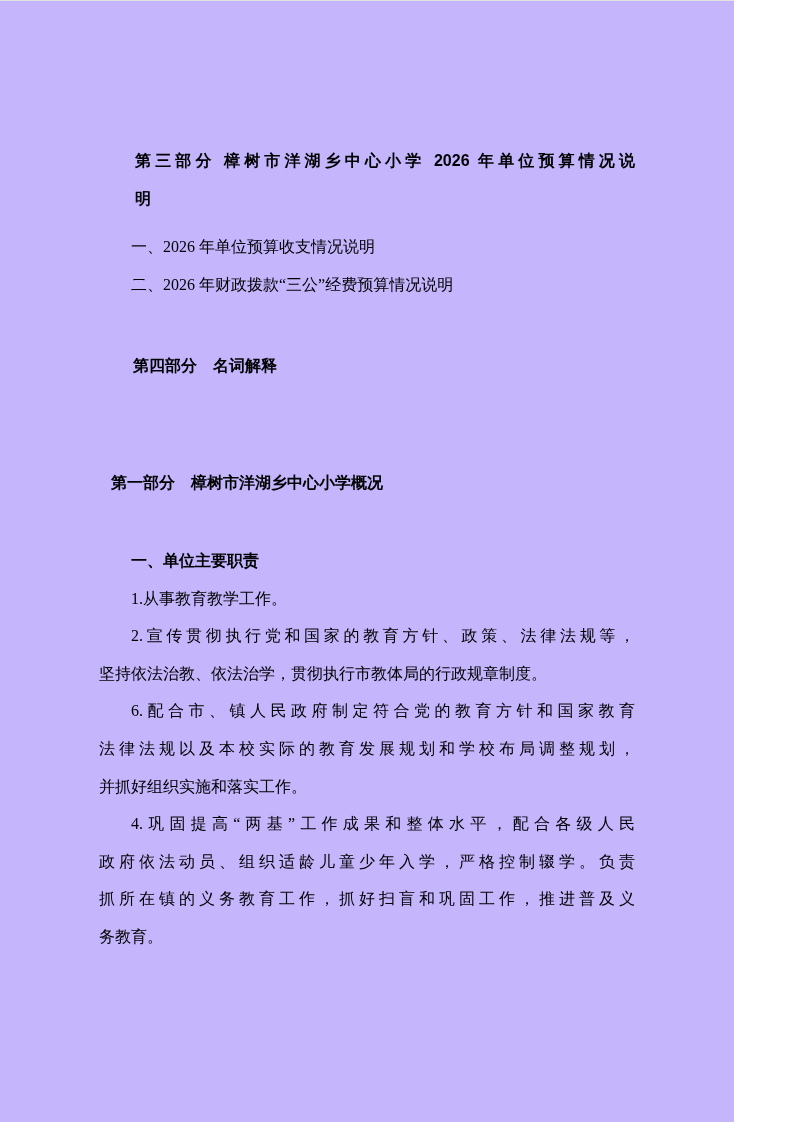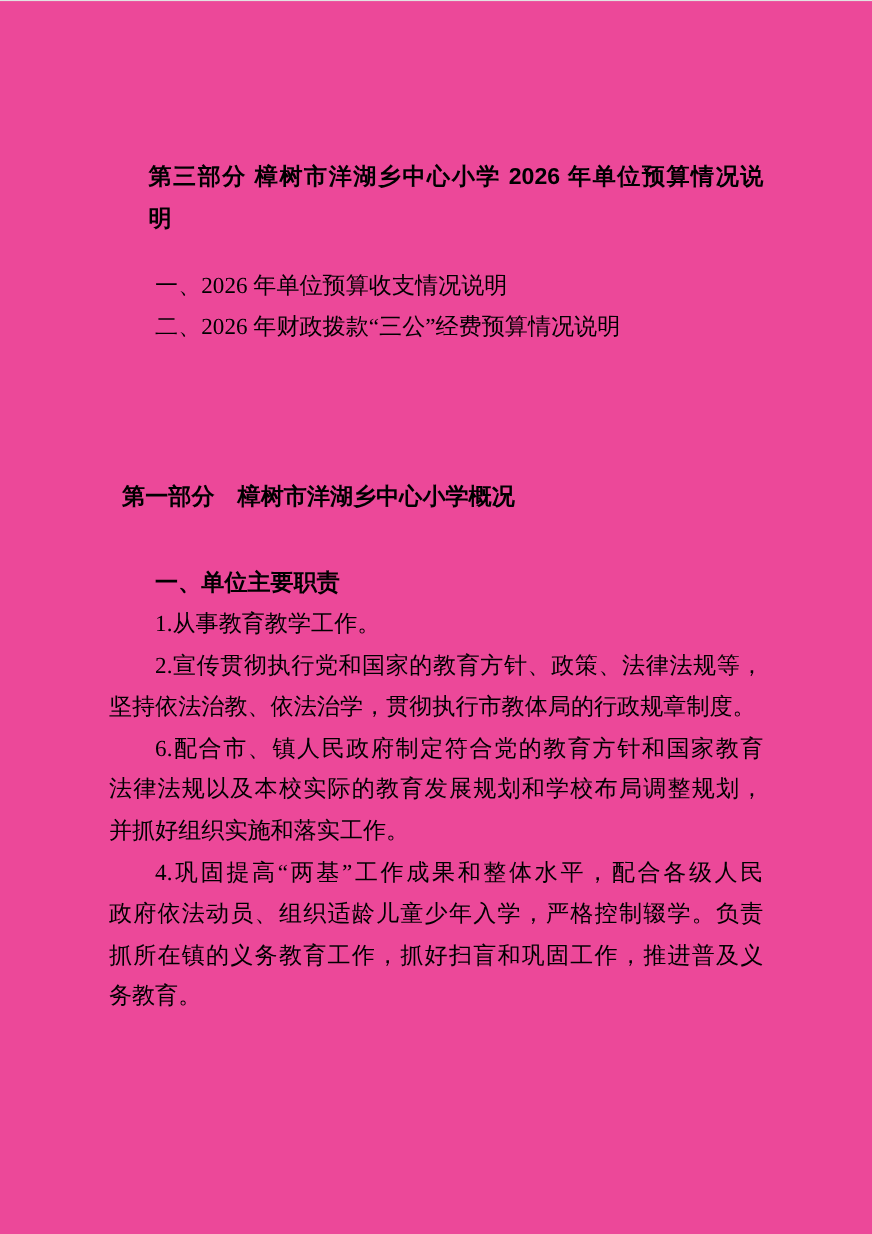--- a/index.html
+++ b/index.html
@@ -1,38 +1,38 @@
 <!DOCTYPE html>
 <html><head>
 <meta charset="utf-8">
 <style>
   html, body { margin: 0; padding: 0; background: #ffffff; }
   .page {
     position: relative;
-    width: 793px;
+    width: 734px;
     height: 1122px;
     box-sizing: border-box;
-    background: #ec4899;
+    background: #c4b5fd;
     color: #000000;
     padding: 141px 99px 0 99px;
     border-top: 1px solid #e2e2e2;
     overflow: hidden;
-    font-size: 21px;
+    font-size: 16px;
     line-height: 37.6px;
   }
   .heading {
     font-family: "Liberation Sans", "DejaVu Sans", sans-serif;
     font-weight: bold;
   }
   .body-text {
     font-family: "Liberation Serif", "DejaVu Serif", serif;
     font-weight: normal;
   }
   .part3 { margin-left: 36px; }
-  .toc-items { margin-top: 24px; }
+  .toc-items { margin-top: 11px; }
   .toc-item { text-indent: 2em; }
   .part4 { margin-left: 34px; margin-top: 6px; }
   .part1 { text-align: left; margin-top: 4px; padding-left: 12px; }
   .duties-title { margin-top: 3px; text-indent: 2em; }
   .blank { height: 37.6px; }
   
   .tline { text-align: justify; text-align-last: justify; }
   .tline.last { text-align-last: left; }
   .para .tline.first { text-indent: 2em; }
 </style>
@@ -46,20 +46,21 @@
       <div class="tline last">明</div>
     </div>
 
   <div class="body-text toc-items">
     <div class="toc-item">一、2026 年单位预算收支情况说明</div>
     <div class="toc-item">二、2026 年财政拨款“三公”经费预算情况说明</div>
   </div>
 
   <div class="blank"></div>
 
+  <div class="heading part4">第四部分　名词解释</div>
 
   <div class="blank"></div>
   <div class="blank"></div>
 
   <div class="heading part1">第一部分　樟树市洋湖乡中心小学概况</div>
 
   <div class="blank"></div>
 
   <div class="heading duties-title">一、单位主要职责</div>
 

